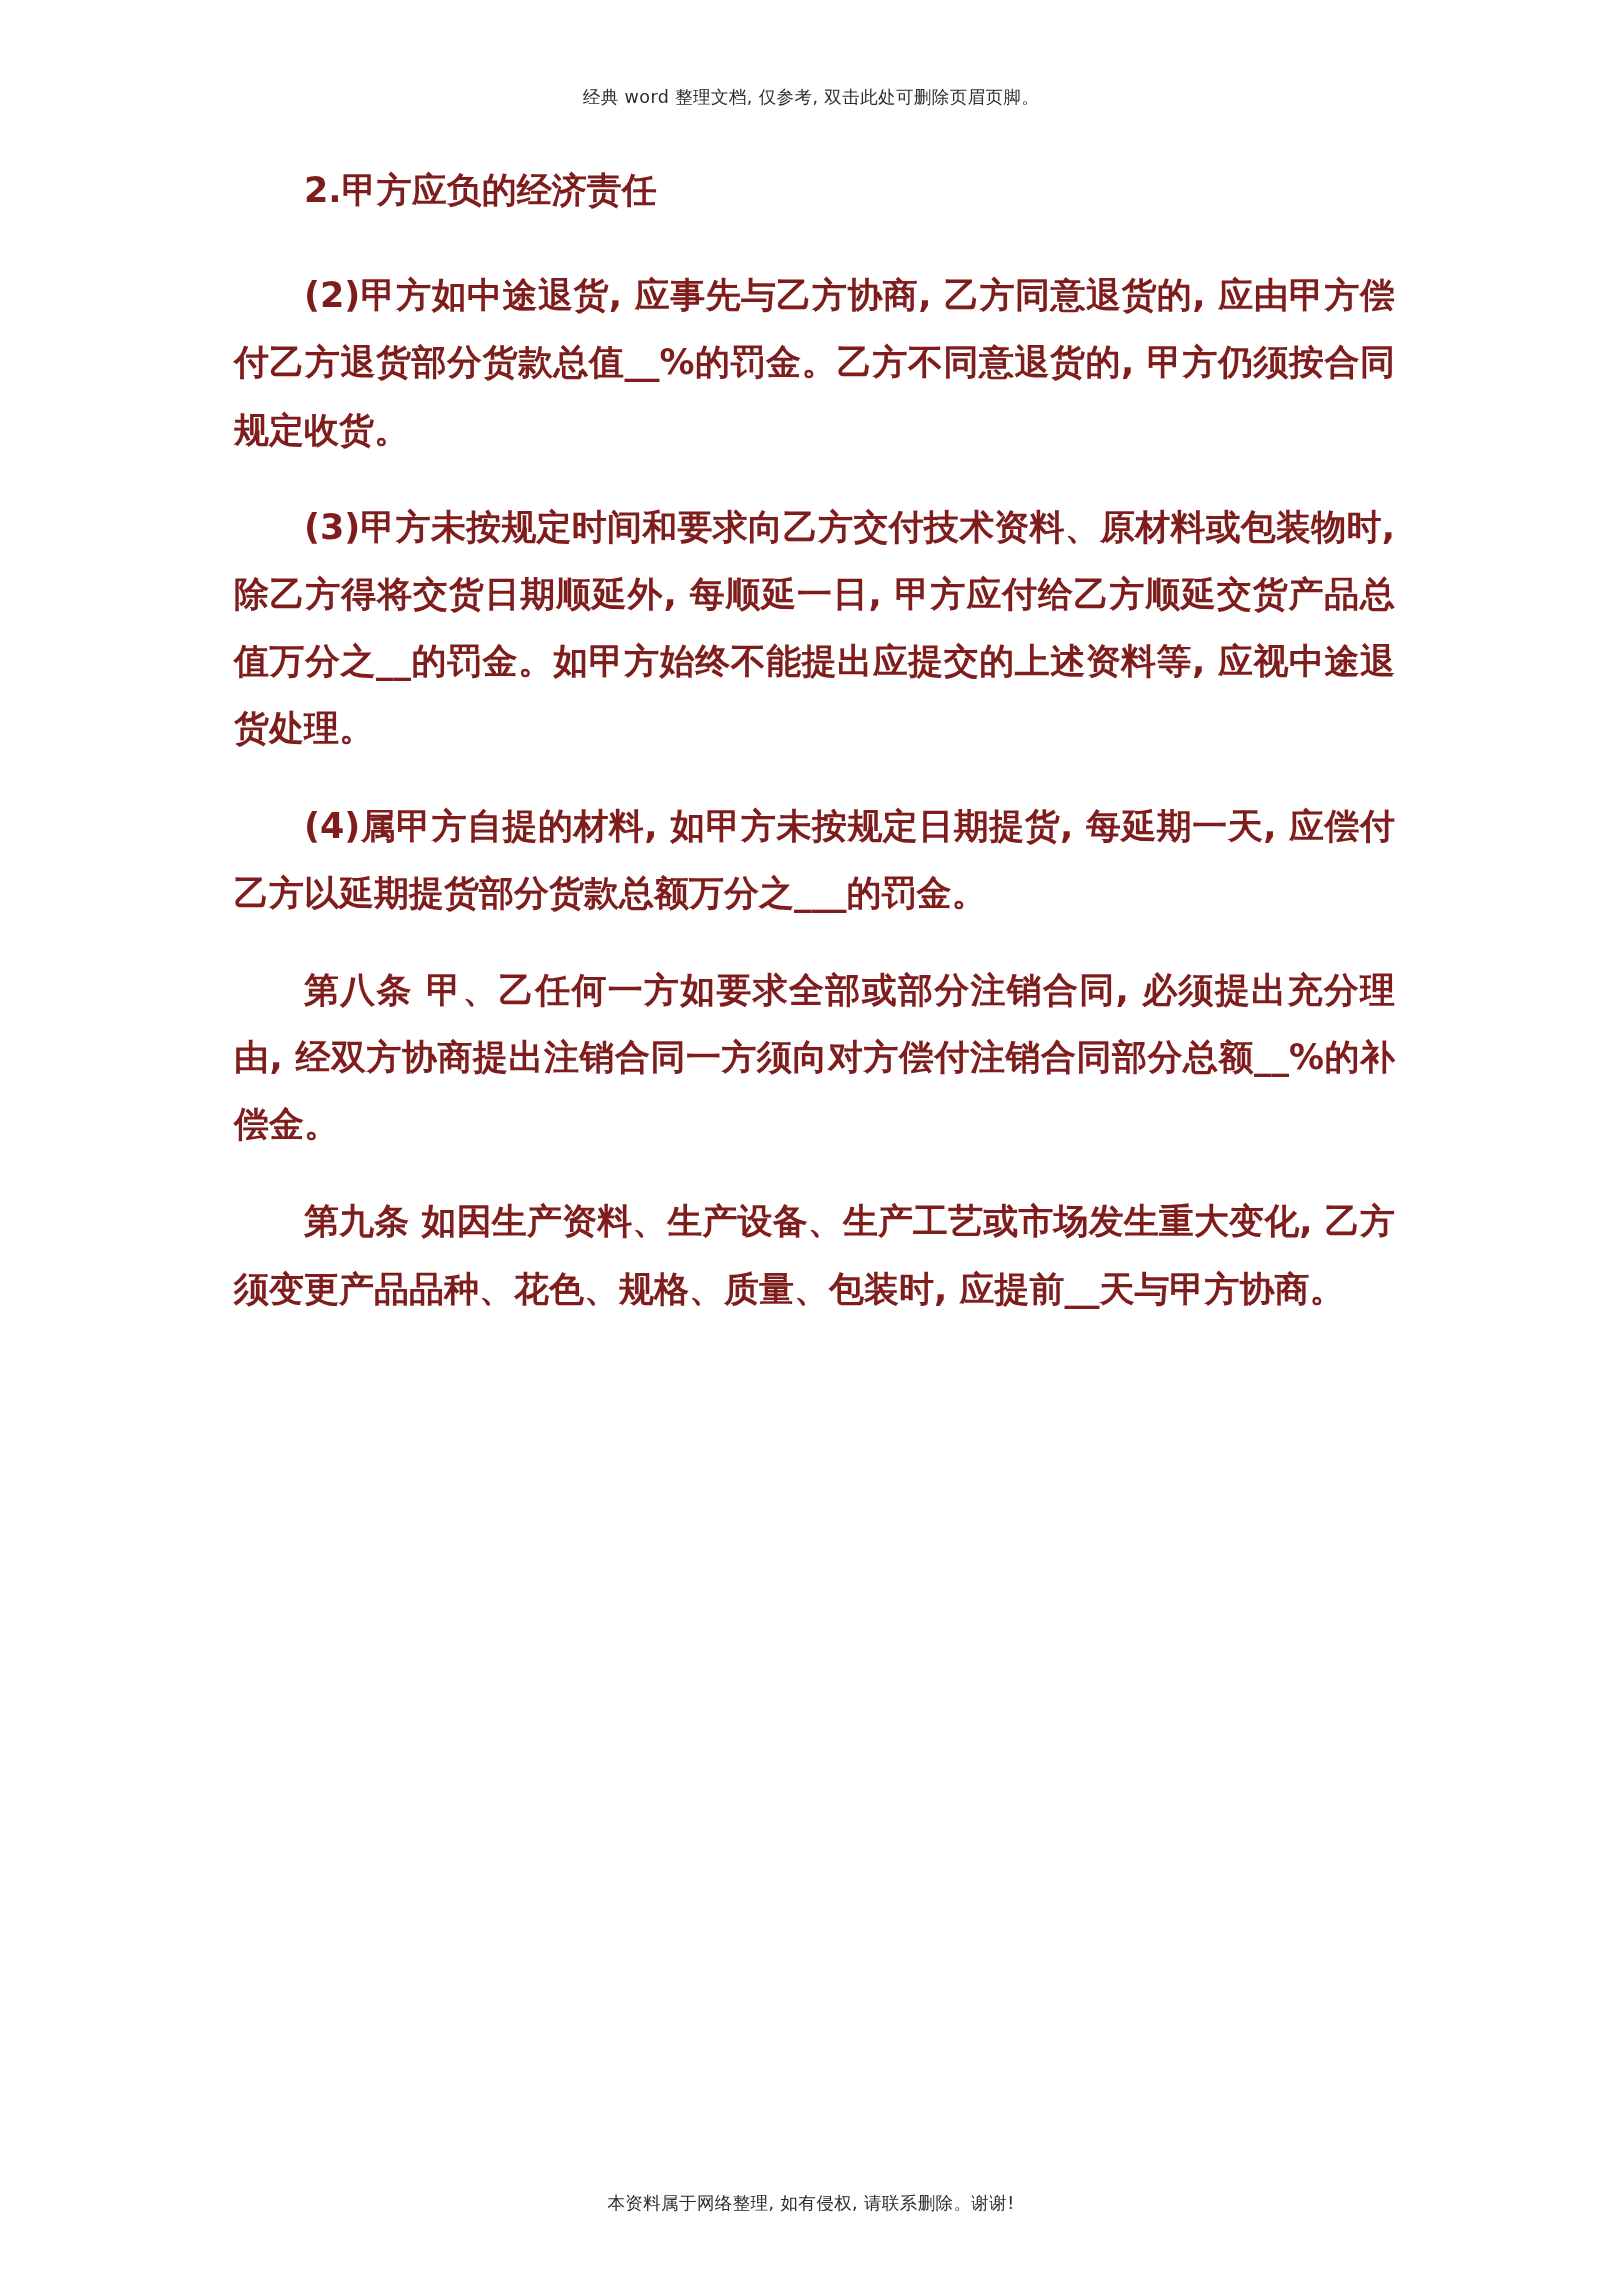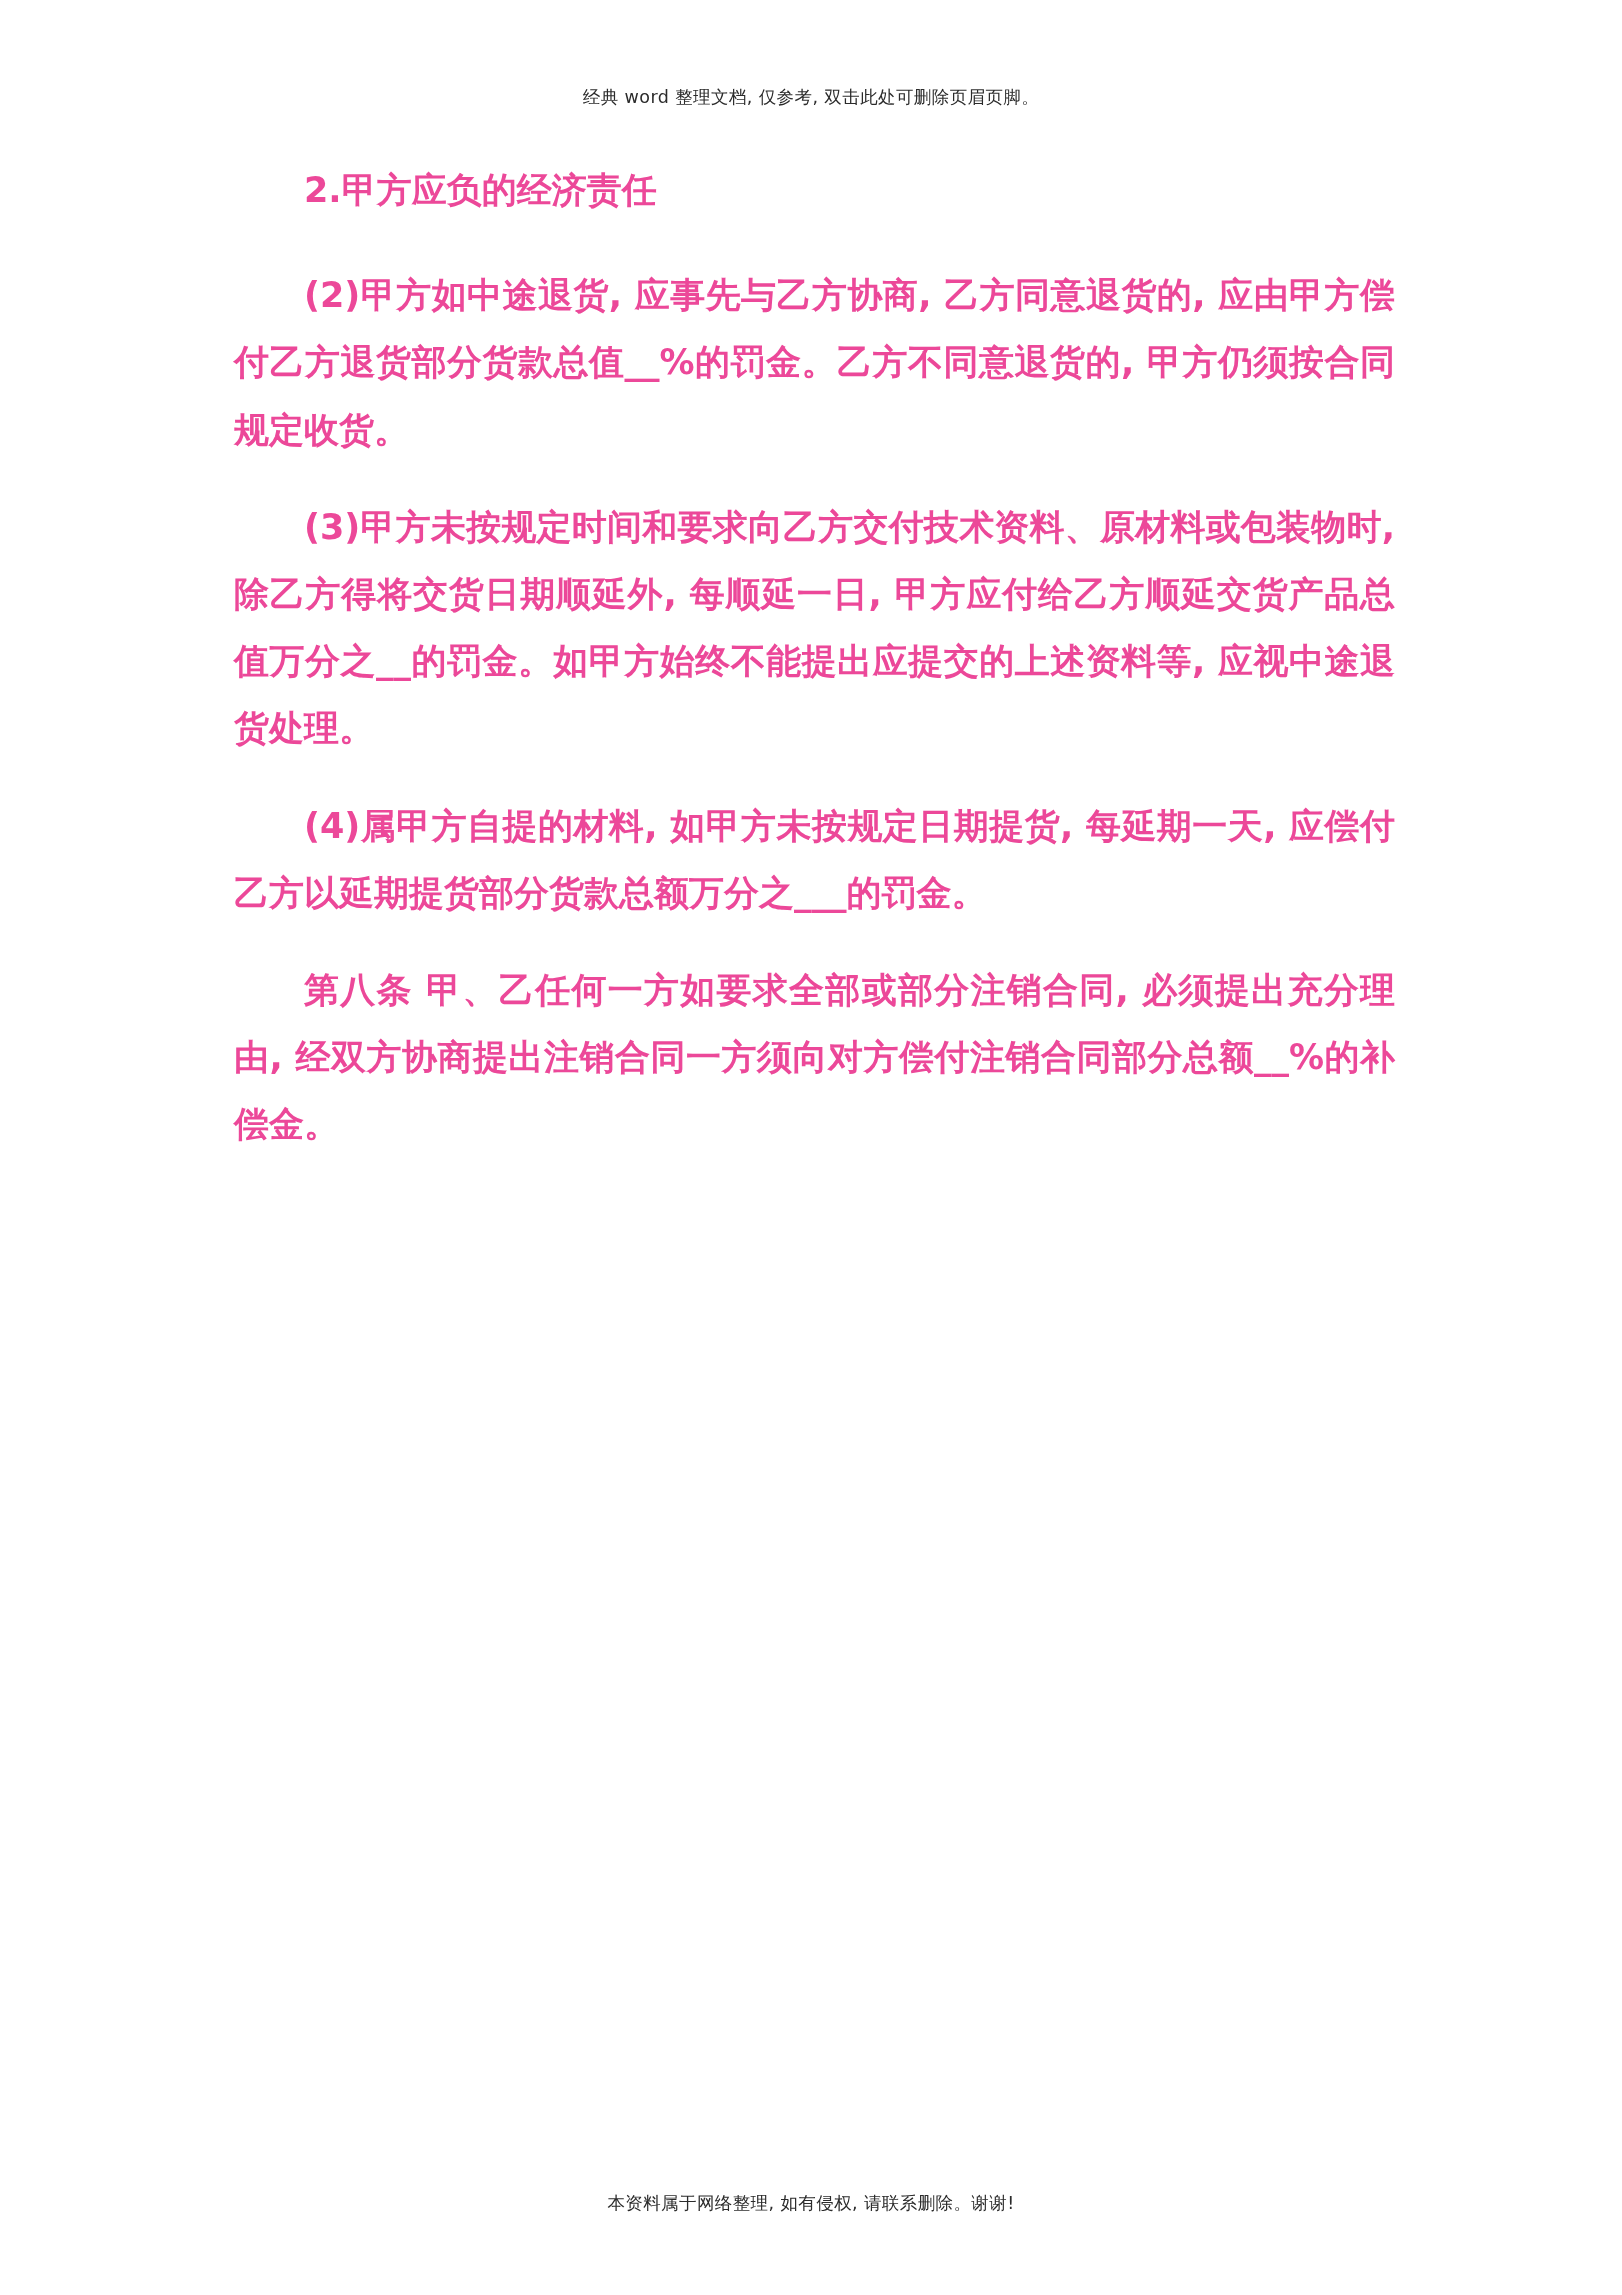--- a/index.html
+++ b/index.html
@@ -41,21 +41,21 @@
   }
   .content {
     position: absolute;
     top: 157px;
     left: 234px;
     width: 1161px;
   }
   .para {
     font-size: 35px;
     line-height: 1.92;
-    color: #ec4899;
+    color: #7f1d1d;
     margin: 0 0 30px 0;
     text-align: justify;
     text-justify: inter-ideograph;
     font-weight: 600;
   }
   .para.indent {
     text-indent: 70px;
   }
   .para.heading {
     text-indent: 70px;
@@ -76,19 +76,20 @@
 
     <p class="para indent">(2)甲方如中途退货, 应事先与乙方协商, 乙方同意退货的, 应由甲方偿付乙方退货部分货款总值__%的罚金。乙方不同意退货的, 甲方仍须按合同规定收货。</p>
 
     <p class="para indent">(3)甲方未按规定时间和要求向乙方交付技术资料、原材料或包装物时, 除乙方得将交货日期顺延外, 每顺延一日, 甲方应付给乙方顺延交货产品总值万分之__的罚金。如甲方始终不能提出应提交的上述资料等, 应视中途退货处理。</p>
 
     <p class="para indent">(4)属甲方自提的材料, 如甲方未按规定日期提货, 每延期一天, 应偿付乙方以延期提货部分货款总额万分之___的罚金。</p>
 
 
     <p class="para indent">第八条  甲、乙任何一方如要求全部或部分注销合同, 必须提出充分理由, 经双方协商提出注销合同一方须向对方偿付注销合同部分总额__%的补偿金。</p>
 
+    <p class="para indent">第九条  如因生产资料、生产设备、生产工艺或市场发生重大变化, 乙方须变更产品品种、花色、规格、质量、包装时, 应提前__天与甲方协商。</p>
 
   </div>
 
   <div class="footer-note">本资料属于网络整理, 如有侵权, 请联系删除。谢谢!</div>
 
 </div>
 
 
 </body></html>

